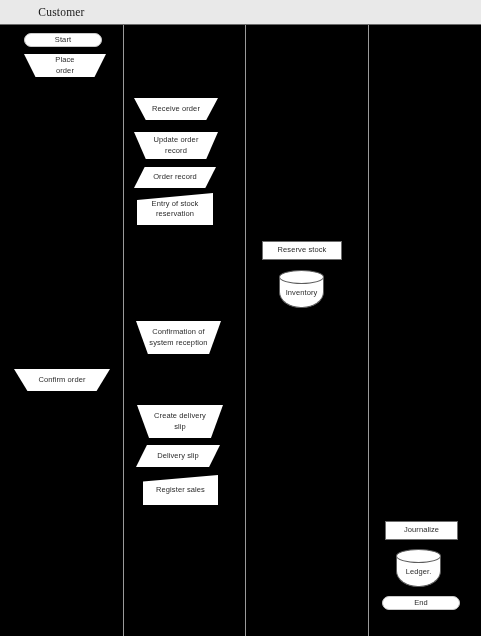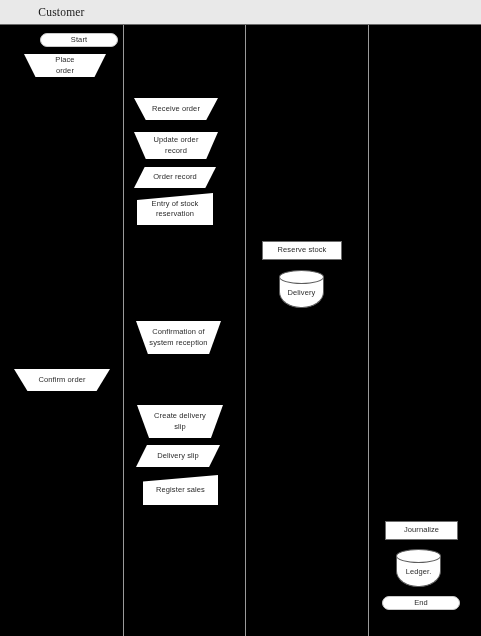--- a/index.html
+++ b/index.html
@@ -134,21 +134,21 @@
       <div class="hdr-cell" style="width: 123px;">Customer</div>
     </div>
 
   <div id="lane-lines">
       <div class="lane-line" style="left: 123px;"></div>
       <div class="lane-line" style="left: 245px;"></div>
       <div class="lane-line" style="left: 368px;"></div>
     </div>
 
   <div id="nodes">
-      <div class="node shape-terminator" style="left: 40px; top: 33px; width: 78px; height: 14px;">
+      <div class="node shape-terminator" style="left: 24px; top: 33px; width: 78px; height: 14px;">
         <span class="lbl">Start</span>
       </div>
       <div class="node shape-manual-op" style="left: 24px; top: 54px; width: 82px; height: 23px;">
         <span class="lbl">Place
 order</span>
       </div>
       <div class="node shape-manual-op" style="left: 14px; top: 369px; width: 96px; height: 22px;">
         <span class="lbl">Confirm order</span>
       </div>
       <div class="node shape-manual-op" style="left: 134px; top: 98px; width: 84px; height: 22px;">
@@ -178,21 +178,21 @@
       </div>
       <div class="node shape-manual-input" style="left: 143px; top: 475px; width: 75px; height: 30px;">
         <span class="lbl">Register sales</span>
       </div>
       <div class="node shape-process" style="left: 262px; top: 241px; width: 80px; height: 19px;">
         <span class="lbl">Reserve stock</span>
       </div>
       <div class="node shape-database" style="left: 279px; top: 270px; width: 45px; height: 38px;">
         <div class="cyl-body"></div>
         <div class="cyl-top"></div>
-        <span class="lbl">Delivery</span>
+        <span class="lbl">Inventory</span>
       </div>
       <div class="node shape-process" style="left: 385px; top: 521px; width: 73px; height: 19px;">
         <span class="lbl">Journalize</span>
       </div>
       <div class="node shape-database" style="left: 396px; top: 549px; width: 45px; height: 38px;">
         <div class="cyl-body"></div>
         <div class="cyl-top"></div>
         <span class="lbl">Ledger.</span>
       </div>
       <div class="node shape-terminator" style="left: 382px; top: 596px; width: 78px; height: 14px;">

